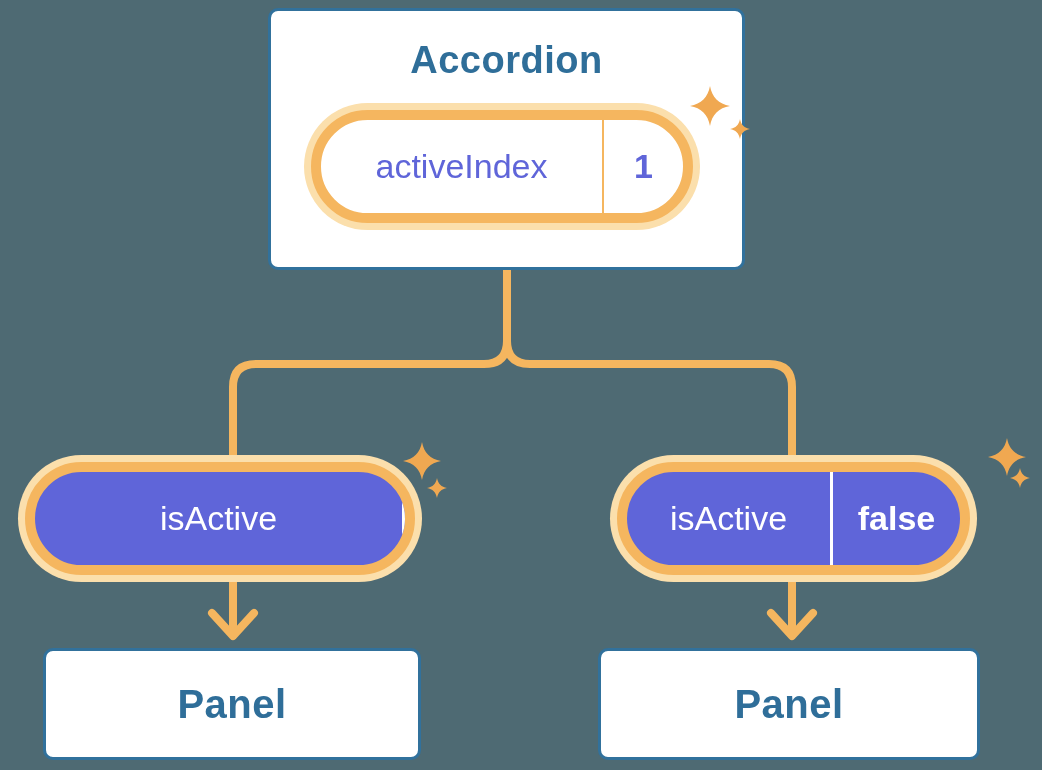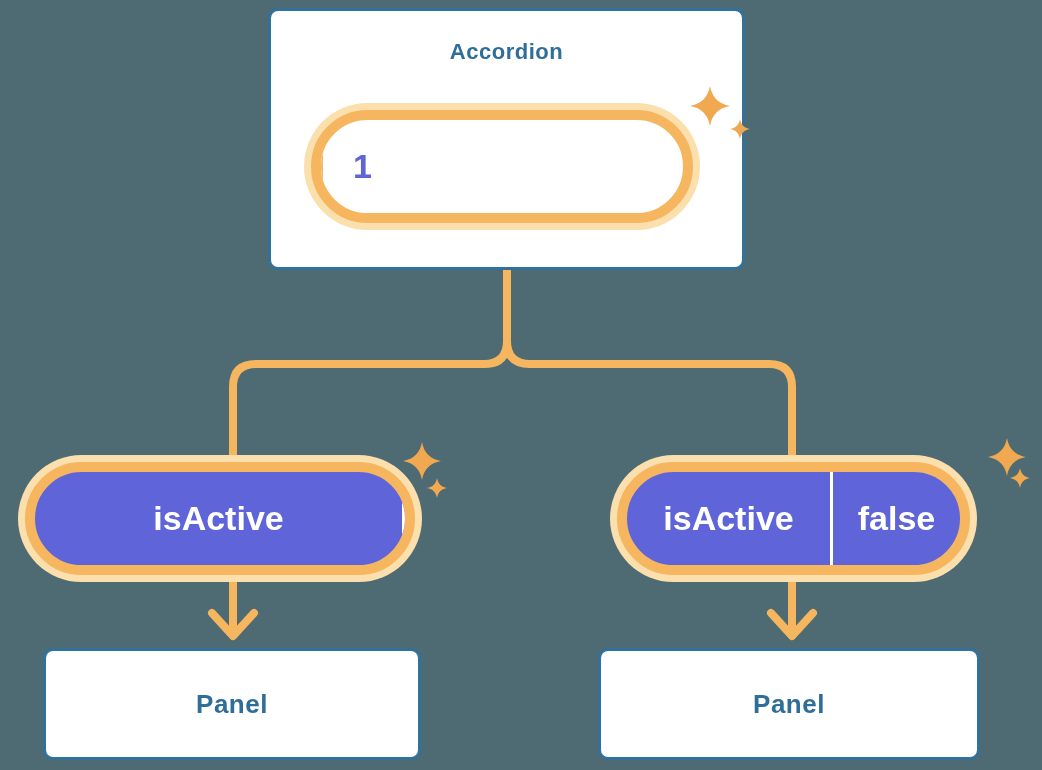--- a/index.html
+++ b/index.html
@@ -16,33 +16,33 @@
   html,body{background:var(--background);}
   body{font-family:"Liberation Sans", sans-serif;}
   .canvas{position:relative;width:1042px;height:770px;background:var(--background);overflow:hidden;}
 
   .connector-svg{position:absolute;left:0;top:0;width:1042px;height:770px;z-index:1;}
 
   .box{position:absolute;background:var(--white);border:3px solid var(--box-border-blue);border-radius:10px;z-index:2;}
   #accordion-box{left:268px;top:8px;width:477px;height:262px;}
   #left-panel{left:43px;top:648px;width:378px;height:112px;display:flex;align-items:center;justify-content:center;}
   #right-panel{left:598px;top:648px;width:382px;height:112px;display:flex;align-items:center;justify-content:center;}
-  .box-title{font-size:22px;font-weight:600;color:var(--box-text-blue);text-align:center;letter-spacing:.5px;}
+  .box-title{font-size:38px;font-weight:600;color:var(--box-text-blue);text-align:center;letter-spacing:.5px;}
   #accordion-title{position:absolute;left:0;right:0;top:28px;}
-  .panel-title{font-size:26px;font-weight:600;color:var(--box-text-blue);letter-spacing:.5px;}
+  .panel-title{font-size:40px;font-weight:600;color:var(--box-text-blue);letter-spacing:.5px;}
 
   .pill-glow{position:absolute;border-radius:999px;background:var(--glow-orange);padding:7px;z-index:3;}
   .pill{height:100%;width:100%;border-radius:999px;display:flex;align-items:stretch;overflow:hidden;border:10px solid var(--accent-orange);}
   .pill.state{background:var(--white);}
   .pill.prop{background:var(--purple);}
   .cell{display:flex;align-items:center;justify-content:center;font-size:34px;}
   .cell.label{flex:1;}
   .cell.value{font-weight:700;}
   .state .cell{color:var(--purple);}
-  .prop .cell{color:var(--white);font-weight:bold;}
+  .prop .cell{color:var(--white);}
   .divider{flex:0 0 auto;}
   .state .divider{width:2px;background:var(--accent-orange);}
   .prop .divider{width:3px;background:var(--white);}
 
   #accordion-pill{left:304px;top:103px;width:396px;height:127px;}
   #accordion-pill .value{width:79px;}
   #left-pill{left:18px;top:455px;width:404px;height:127px;}
   #left-pill .value{width:156px;}
   #right-pill{left:610px;top:455px;width:367px;height:127px;}
   #right-pill .value{width:127px;}
@@ -75,20 +75,21 @@
       </g>
     </g>
   </svg>
 
   <div class="box" id="accordion-box">
     <div class="box-title" id="accordion-title">Accordion</div>
   </div>
 
   <div class="pill-glow" id="accordion-pill">
     <div class="pill state">
+      <div class="cell label">activeIndex</div>
       <div class="divider"></div>
       <div class="cell value">1</div>
     </div>
   </div>
 
   <div class="pill-glow" id="left-pill">
     <div class="pill prop">
       <div class="cell label">isActive</div>
       <div class="divider"></div>
     </div>

